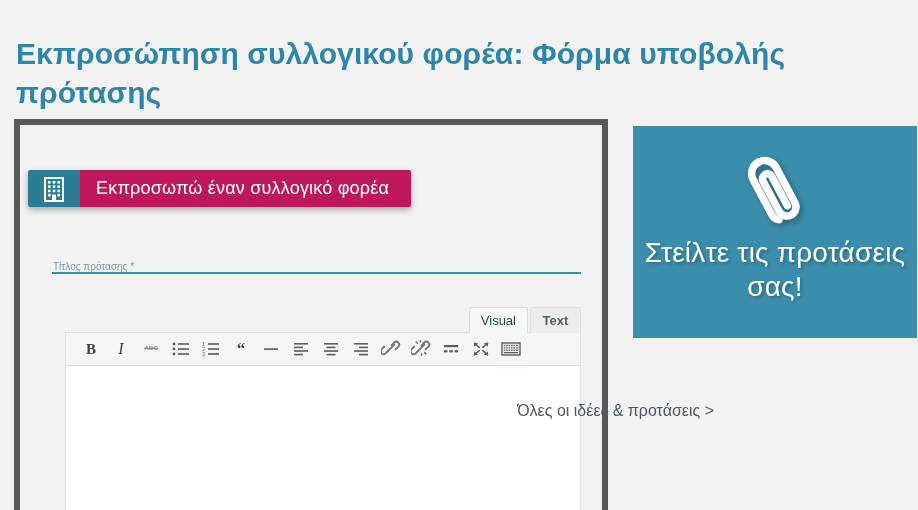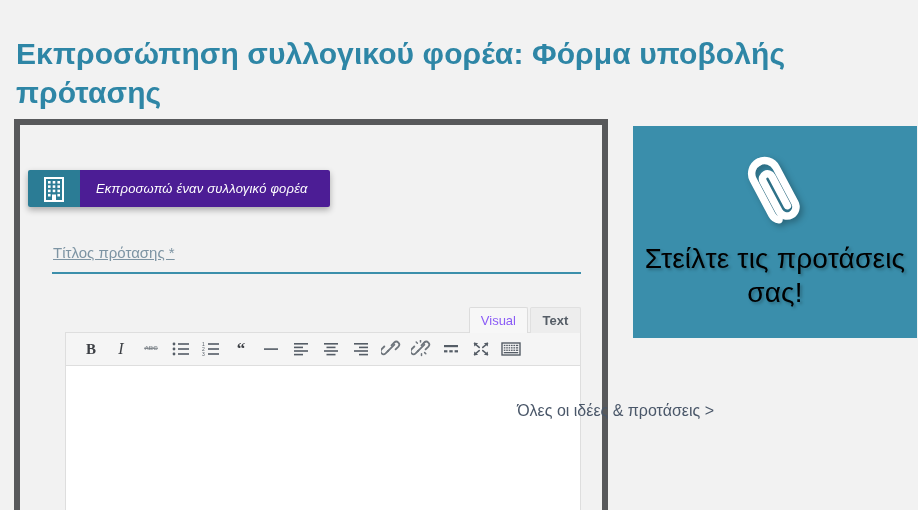--- a/index.html
+++ b/index.html
@@ -46,43 +46,41 @@
     border-radius: 2px;
     overflow: hidden;
   }
   .tab-icon-cell {
     width: 52px;
     background: #2b7c95;
     display: flex; align-items: center; justify-content: center;
   }
   .tab-icon-cell svg { display: block; }
   .tab-label-cell {
-    background: #4c1d95;
+    background: #be185d;
     display: flex; align-items: center;
     padding: 0 22px 0 16px;
     color: #ffffff;
-    font-size: 13px;
+    font-size: 18px;
     letter-spacing: 0.2px;
     white-space: nowrap;
-    font-style: italic;
   }
 
   
   .title-field {
     position: absolute;
     left: 32px; top: 113px;
     width: 529px; height: 36px;
   }
   .title-field .ph {
     position: absolute;
-    left: 1px; top: 6px;
-    font-size: 15px;
+    left: 1px; top: 23px;
+    font-size: 10px;
     color: #7d94a3;
     white-space: nowrap;
-    text-decoration: underline;
   }
   .title-field .rule {
     position: absolute;
     left: 0; bottom: 0;
     width: 529px; height: 2px;
     background: #3c8fab;
   }
 
   
   .editor-wrap {
@@ -106,21 +104,21 @@
     display: flex; align-items: center; justify-content: center;
     font-size: 13px;
     color: #555d66;
     border: 1px solid #e0e0e0;
     border-bottom: none;
     background: #ededed;
     border-radius: 2px 2px 0 0;
   }
   .ed-tab.active {
     background: #f7f7f7;
-    color: #8b5cf6;
+    color: #14532d;
     border-color: #dcdcdc;
   }
   .ed-tab + .ed-tab { margin-left: 2px; font-weight: bold; }
 
   .editor-box {
     position: absolute;
     left: 13px; top: 25px;
     width: 516px; height: 185px;
     border: 1px solid #dedede;
     background: #ffffff;
@@ -150,22 +148,21 @@
     background: #3a8eab;
     display: flex;
     flex-direction: column;
     align-items: center;
     justify-content: flex-start;
     padding-top: 24px;
   }
   .cta-clip { width: 86px; height: 86px; }
   .cta-clip svg { display: block; filter: drop-shadow(3px 3px 3px rgba(0,0,0,0.28)); }
   .cta-text {
-    margin-top: 6px;
-    color: #000000;
+    color: #ffffff;
     font-size: 28px;
     line-height: 34px;
     text-align: center;
     text-shadow: 2px 2px 3px rgba(0,0,0,0.25);
     letter-spacing: 0.2px;
   }
 
   .all-ideas-link {
     position: absolute;
     right: 16px; top: 402px;

